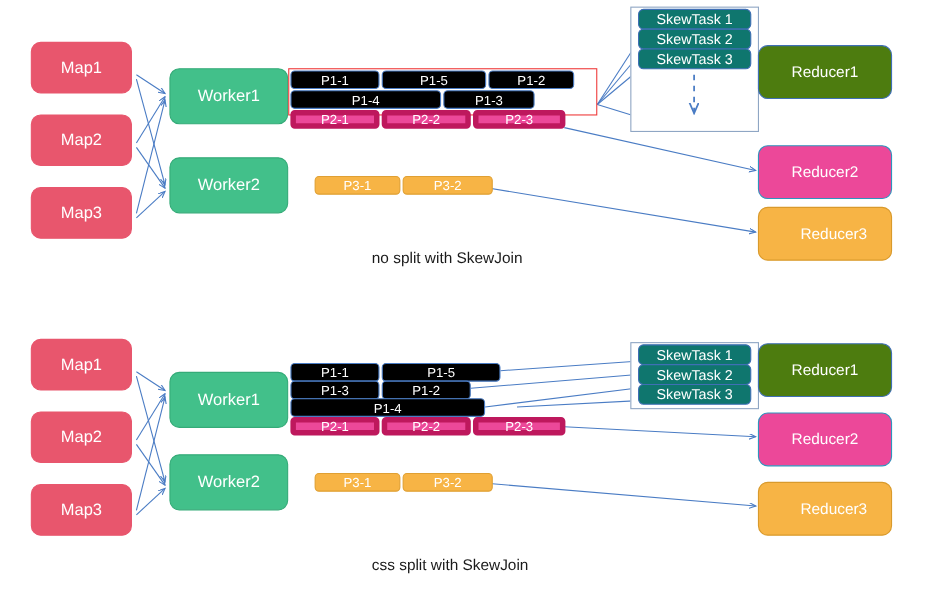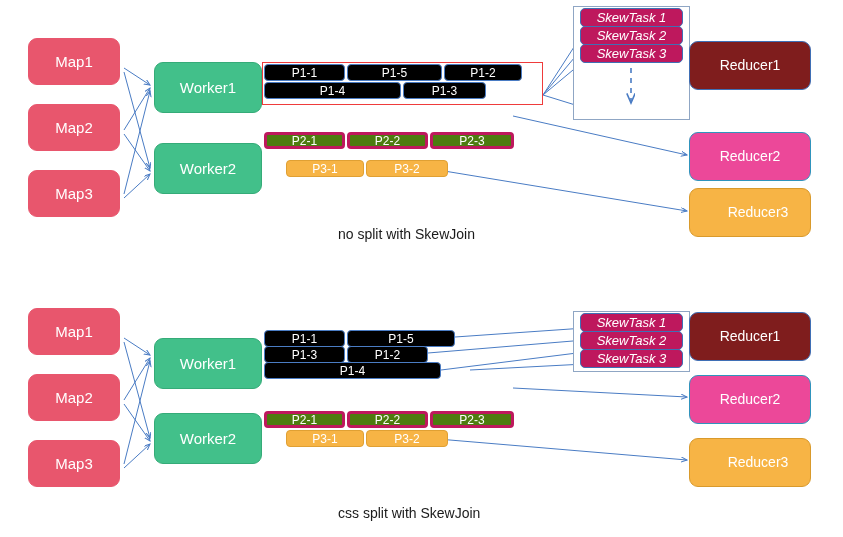--- a/index.html
+++ b/index.html
@@ -45,52 +45,51 @@
   .chip{
     position:absolute;
     box-sizing:border-box;
     display:flex;align-items:center;justify-content:center;
     color:#ffffff;
     font-size:12px;
     height:17px;
     border-radius:4px;
   }
   .chip.p1{ background:#000000; border:1px solid #4a7cc4; }
-  .chip.p2{ background:#4d7c0f; border:3px solid #be185d;margin-top:32px; }
+  .chip.p2{ background:#ec4899; border:5px solid #be185d; }
   .chip.p3{ background:#f7b445; border:1px solid #e0a033;margin-left:22px; }
 
   
   .reducer{
     width:122px;height:49px;
     border-radius:9px;
     font-size:14px;
   }
-  .reducer.r1{ background:#7f1d1d; border:1px solid #3f6fb5; }
+  .reducer.r1{ background:#4d7c0f; border:1px solid #3f6fb5; }
   .reducer.r2{ background:#ec4899; border:1px solid #2f94bd; }
   .reducer.r3{ background:#f7b445; border:1px solid #d99a2c;padding-left:16px; }
 
   
   .skew-container{
     position:absolute;
     box-sizing:border-box;
     border:1px solid #8fa6c4;
     background:#ffffff;
   }
   .skewtask{
     position:absolute;
     box-sizing:border-box;
     display:flex;align-items:center;justify-content:center;
-    background:#be185d;
+    background:#0f766e;
     border:1px solid #3f6fb5;
     border-radius:5px;
     color:#ffffff;
     font-size:13px;
     overflow:hidden;
     white-space:nowrap;
-    font-style:italic;
   }
 
   
   .red-box{
     position:absolute;
     box-sizing:border-box;
     border:1px solid #ef3b3b;
     background:transparent;
   }
 

